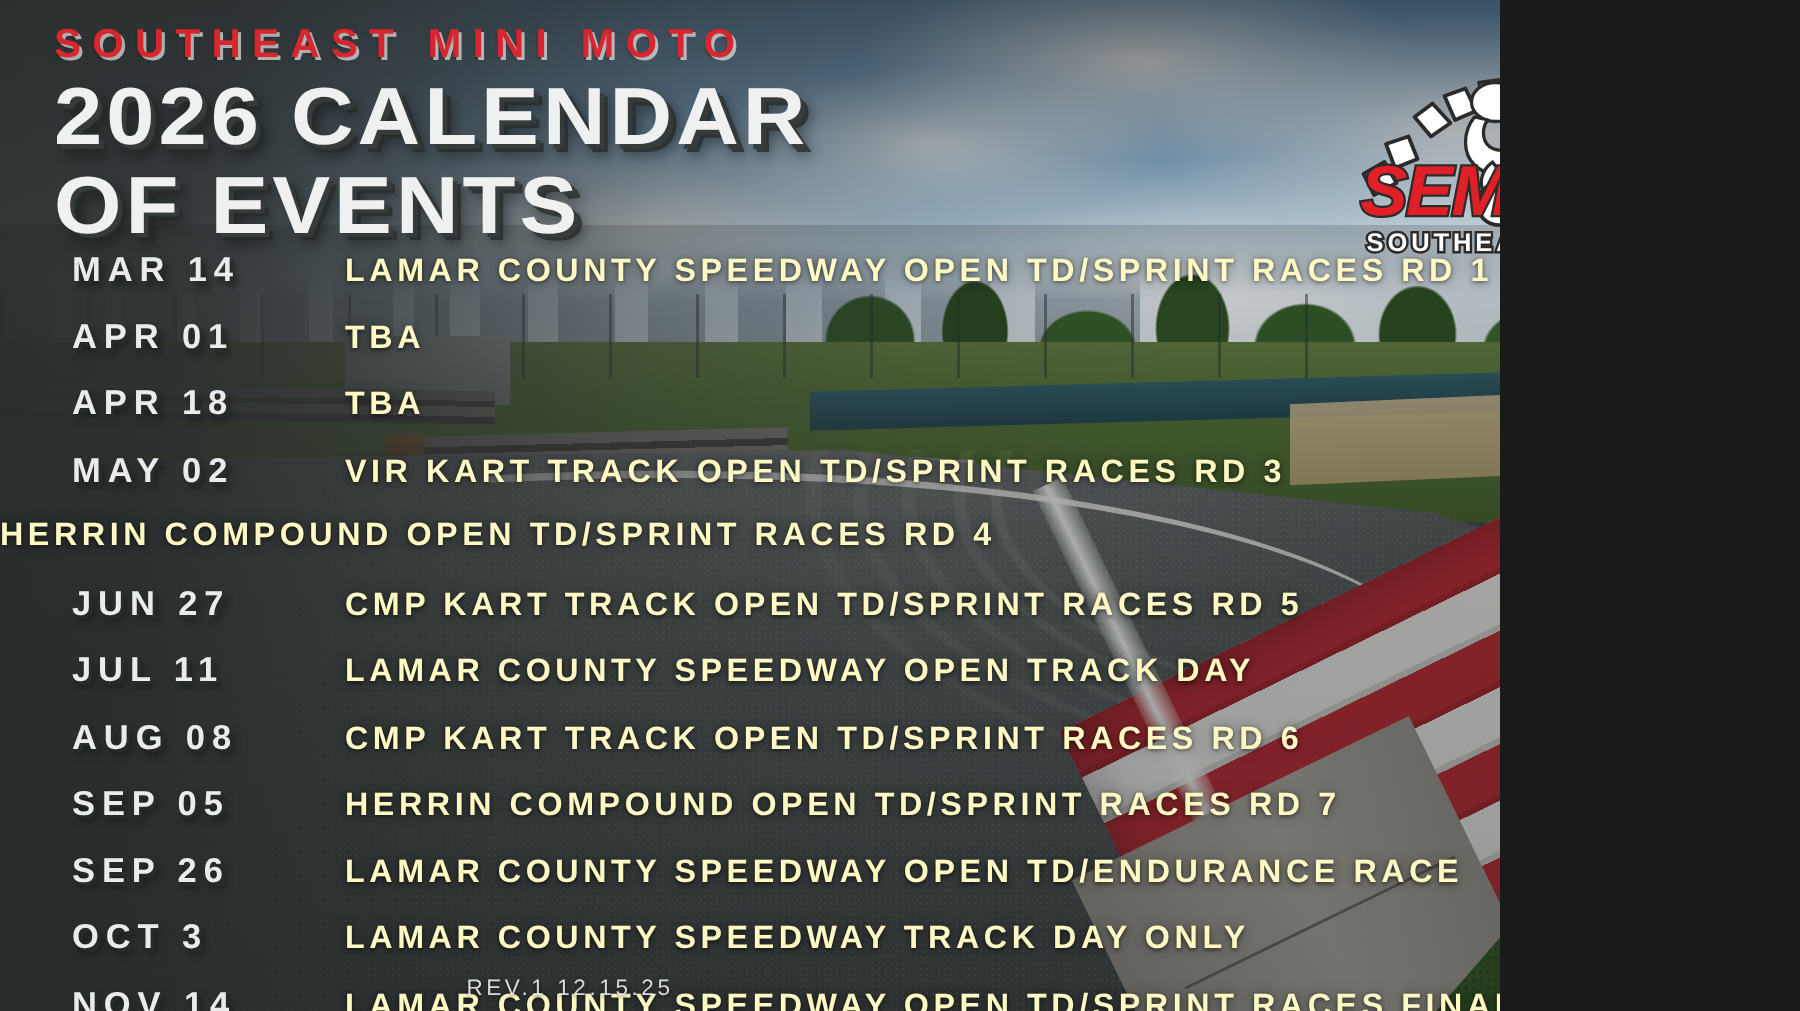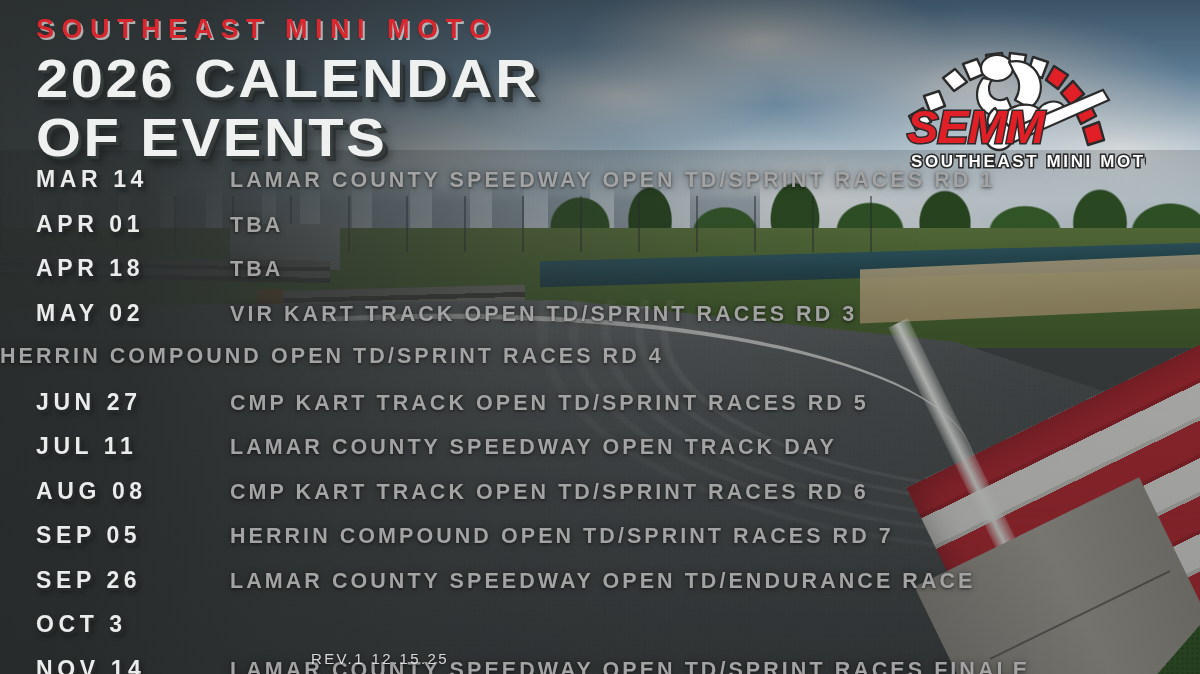--- a/index.html
+++ b/index.html
@@ -7,21 +7,21 @@
 
   html,body {
     width:1200px; height:674px;
     background:#1a1a1a;
     font-family:"Liberation Sans", sans-serif;
     overflow:hidden;
   }
 
   #poster {
     position:relative;
-    width:1200px; height:674px;
+    width:1000px; height:674px;
     overflow:hidden;
     background:#3d4242;
   }
 
   
   .bg { position:absolute; inset:0; overflow:hidden; }
 
   
   .sky {
     position:absolute; left:0; top:0; width:1200px; height:268px;
@@ -274,33 +274,33 @@
   
   .rows { position:absolute; left:0; top:166px; width:1200px; }
 
   .row {
     display:flex;
     align-items:baseline;
     height:44.5px;
   }
   .date {
     width:230px;
-    padding-left:36px;
+    padding-left:48px;
     font-size:23px;
     font-weight:bold;
     letter-spacing:4.6px;
     color:#e9ecea;
     white-space:nowrap;
     text-shadow:2.5px 2.5px 0 rgba(40,44,44,.85), 3px 4px 5px rgba(0,0,0,.5);
   }
   .event {
     font-size:21.5px;
     font-weight:bold;
     letter-spacing:3.05px;
-    color:#a3a3a3;
+    color:#fef9c3;
     white-space:nowrap;
     text-shadow:0 1px 3px rgba(0,0,0,.55), 0 0 9px rgba(0,0,0,.32);
   }
 
   
   .rev {
     position:absolute; left:0; top:650px; width:760px;
     text-align:center;
     font-size:15px;
     letter-spacing:2.4px;
@@ -423,20 +423,21 @@
         <div class="row">
           <div class="date">SEP 05</div>
           <div class="event">HERRIN COMPOUND OPEN TD/SPRINT RACES RD 7</div>
         </div>
         <div class="row">
           <div class="date">SEP 26</div>
           <div class="event">LAMAR COUNTY SPEEDWAY OPEN TD/ENDURANCE RACE</div>
         </div>
         <div class="row">
           <div class="date">OCT 3</div>
+          <div class="event">LAMAR COUNTY SPEEDWAY TRACK DAY ONLY</div>
         </div>
         <div class="row">
           <div class="date">NOV 14</div>
           <div class="event">LAMAR COUNTY SPEEDWAY OPEN TD/SPRINT RACES FINALE</div>
         </div>
       </div>
 
     <div class="rev">REV.1 12.15.25</div>
   </div>
 </div>

